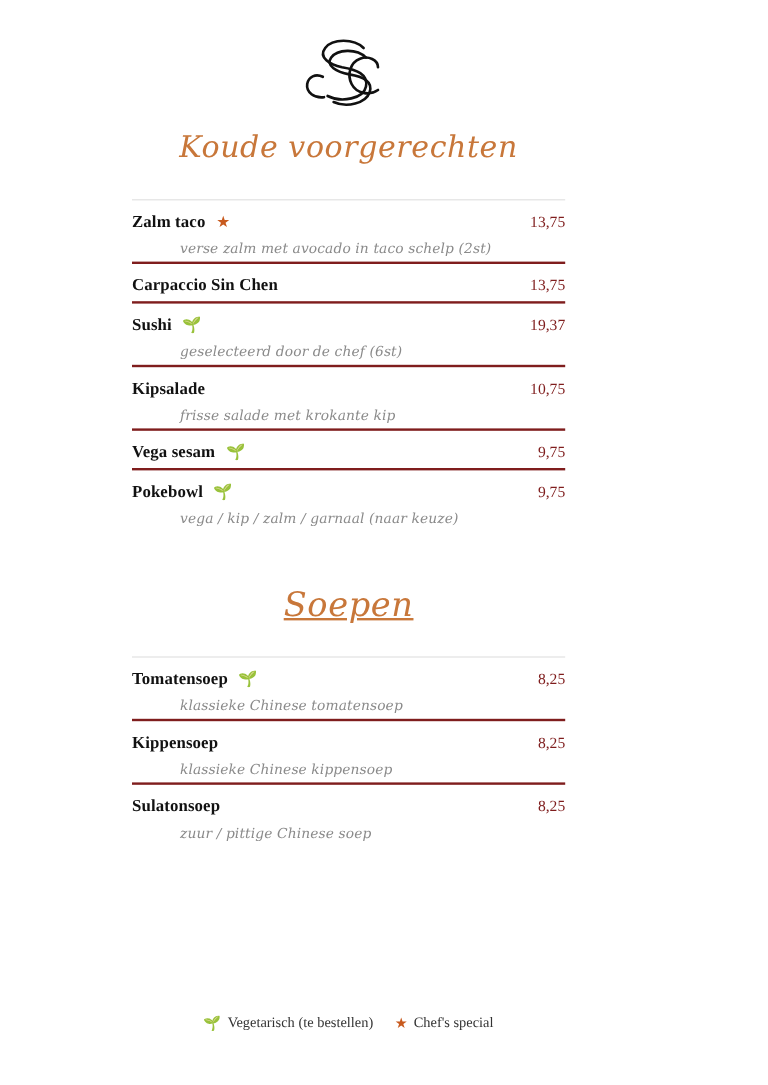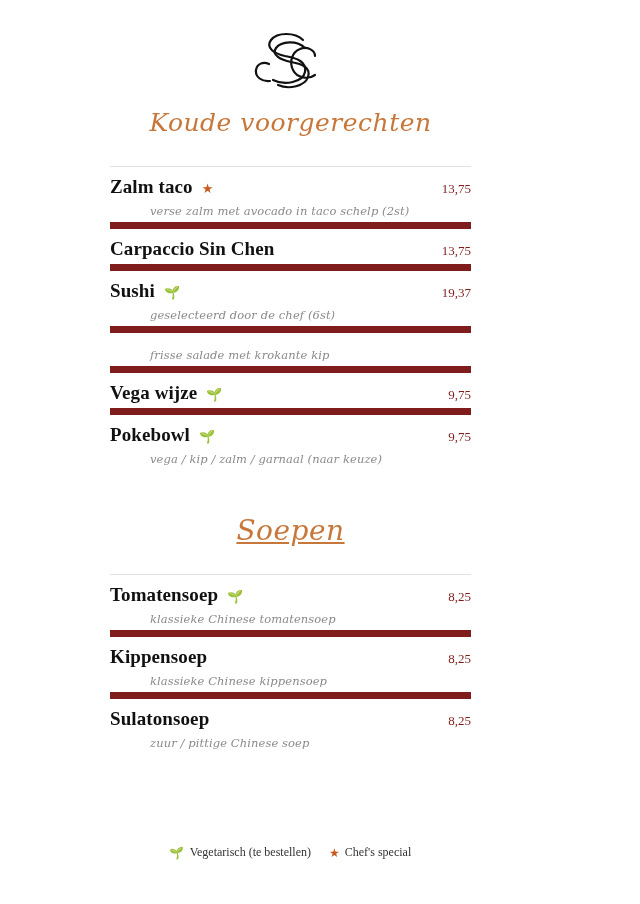--- a/index.html
+++ b/index.html
@@ -55,35 +55,35 @@
   }
 
   
   .items {
     margin-top: 28px;
   }
   .items.soepen-items {
     margin-top: 26px;
   }
   .item {
-    border-top: 7px solid #7f1d1d;
+    border-top: 2px solid #7f1d1d;
     padding: 9px 0 4px 0;
   }
   .item:first-child {
     border-top: 1px solid #e2e2e2;
   }
   .item-row {
     display: flex;
     align-items: baseline;
     justify-content: space-between;
   }
   .item-name {
     font-family: "Liberation Serif", serif;
     font-weight: 700;
-    font-size: 19px;
+    font-size: 14px;
     color: #111111;
     letter-spacing: 0.1px;
   }
   .badges {
     display: inline-flex;
     gap: 4px;
     margin-left: 5px;
     vertical-align: baseline;
   }
   .badge {
@@ -184,27 +184,33 @@
           <span class="badges">
               <span class="badge veg">🌱</span>
             </span>
         </div>
         <div class="item-price">19,37</div>
       </div>
       <div class="item-desc">geselecteerd door de chef (6st)</div>
     </div>
 
     <div class="item">
+      <div class="item-row">
+        <div>
+          <span class="item-name">Kipsalade</span>
+        </div>
+        <div class="item-price">10,75</div>
+      </div>
       <div class="item-desc">frisse salade met krokante kip</div>
     </div>
 
     <div class="item">
       <div class="item-row">
         <div>
-          <span class="item-name">Vega wijze</span>
+          <span class="item-name">Vega sesam</span>
           <span class="badges">
               <span class="badge veg">🌱</span>
             </span>
         </div>
         <div class="item-price">9,75</div>
       </div>
     </div>
 
     <div class="item">
       <div class="item-row">

